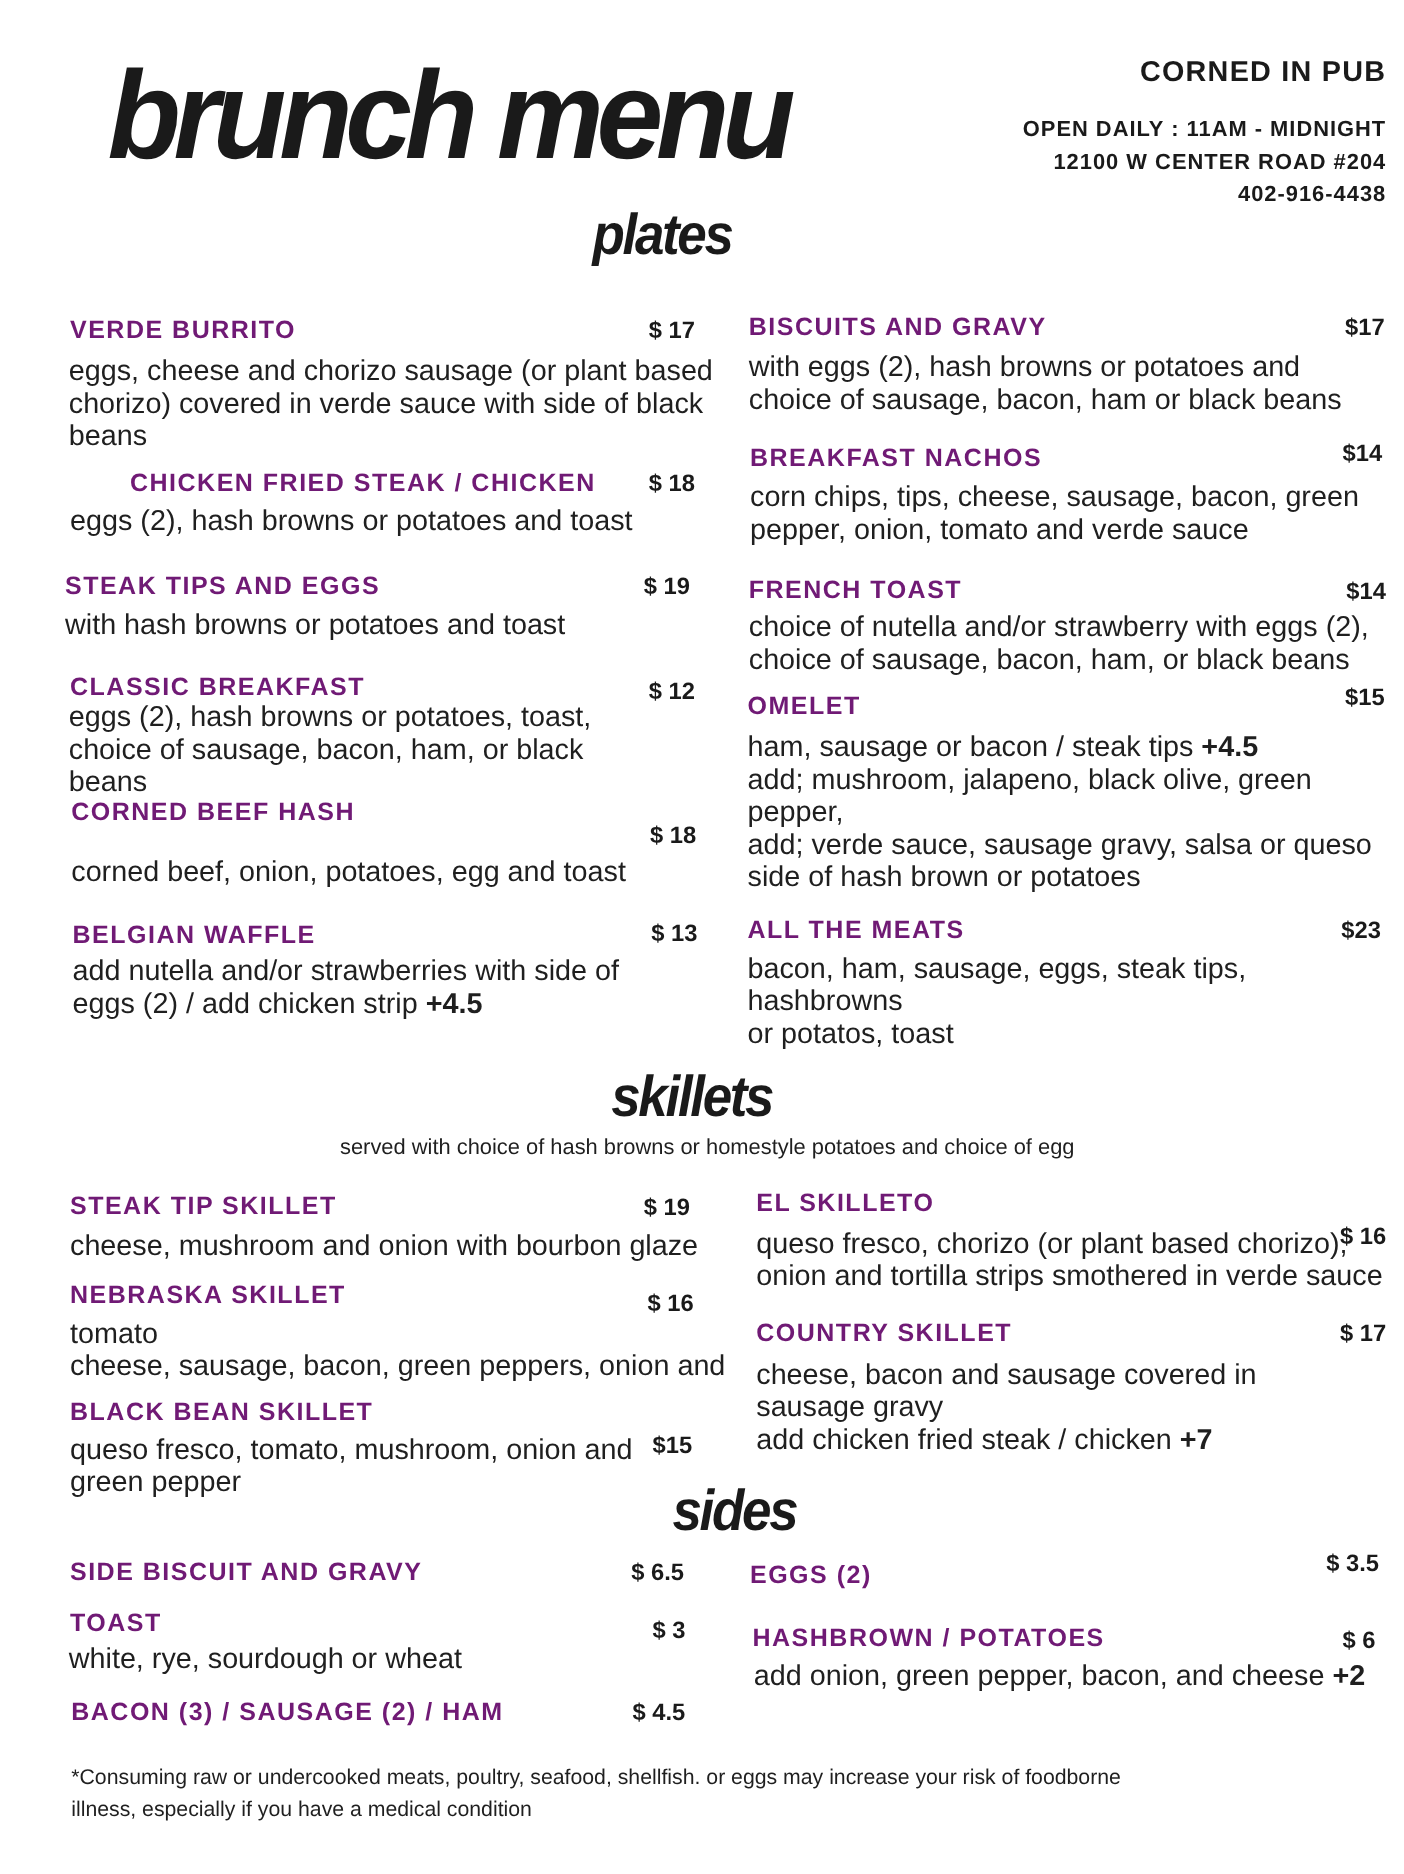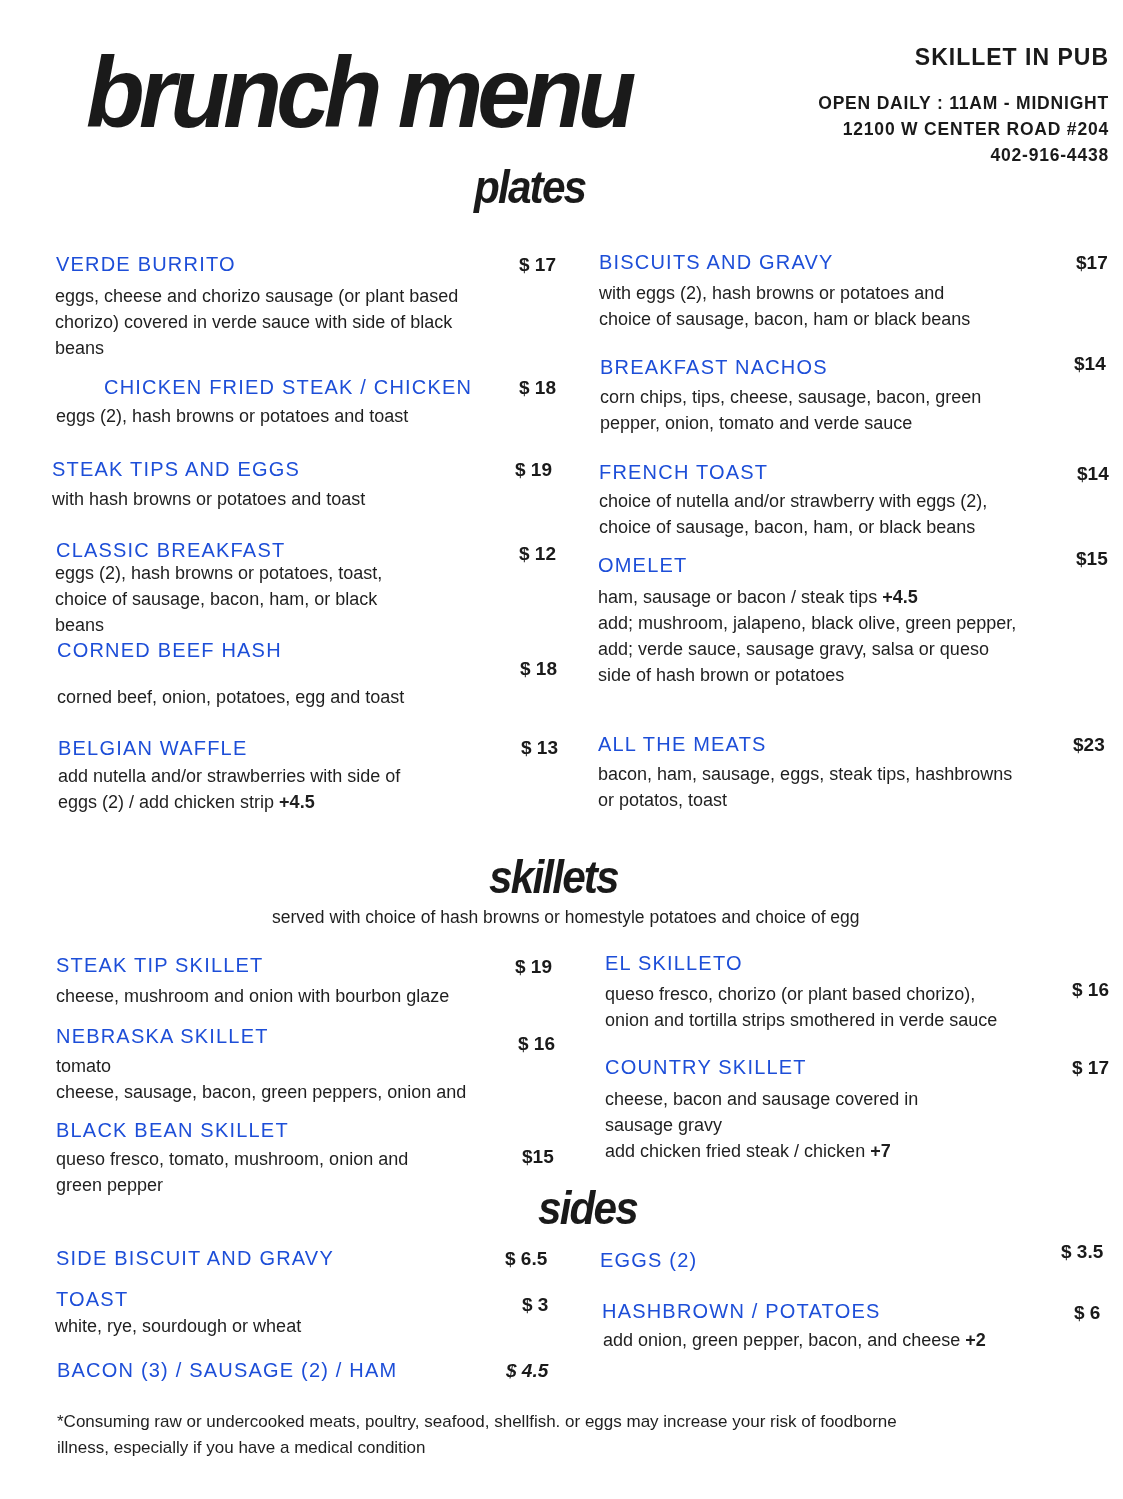--- a/index.html
+++ b/index.html
@@ -28,34 +28,34 @@
     .section-title { font-size: 46px; line-height: 50px; letter-spacing: -2px; }
     .contact {
       text-align: right;
       font-weight: 700;
       white-space: nowrap;
       letter-spacing: 0.3px;
     }
     .contact-name { font-size: 23px; letter-spacing: 1px; }
     .contact-line { font-size: 17.5px; line-height: 26px; letter-spacing: 0.8px; }
     .item-name {
-      font-weight: 400;
+      font-weight: 700;
       font-size: 20px;
       letter-spacing: 1.2px;
       white-space: nowrap;
-      color: #1d4ed8;
+      color: #701a75;
     }
     .price {
       font-weight: 700;
       font-size: 19px;
       white-space: nowrap;
       color: #1a1a1a;
     }
     .desc {
-      font-size: 18px;
+      font-size: 23px;
       line-height: 26px;
       color: #1f1f1f;
     }
     .desc b { font-weight: 700; margin-top: 12px; }
     .subtitle {
       font-size: 17.5px;
       white-space: nowrap;
       color: #1f1f1f;
     }
     .disclaimer {
@@ -63,21 +63,21 @@
       line-height: 26px;
       color: #1f1f1f;
     }
   </style>
 </head>
 <body>
 
 <div class="abs title main-title" style="left:86px; top:42px;">brunch menu</div>
 
 <div class="abs contact" style="right:14px; top:42px;">
-  <div class="contact-name" style="margin-right:0px; line-height:30px;">SKILLET IN PUB</div>
+  <div class="contact-name" style="margin-right:0px; line-height:30px;">CORNED IN PUB</div>
   <div style="height:18px;"></div>
   <div class="contact-line">OPEN DAILY : 11AM - MIDNIGHT</div>
   <div class="contact-line">12100 W CENTER ROAD #204</div>
   <div class="contact-line">402-916-4438</div>
 </div>
 
 <div class="abs title section-title" style="left:474px; top:162px;">plates</div>
 
 <div>
   <div class="abs item-name" style="left:56px; top:253px;">VERDE BURRITO</div>
@@ -209,21 +209,21 @@
   <div class="abs item-name" style="left:56px; top:1247px;">SIDE BISCUIT AND GRAVY</div>
   <div class="abs price" style="left:505px; top:1248px;">$ 6.5</div>
 
   <div class="abs item-name" style="left:56px; top:1288px;">TOAST</div>
   <div class="abs price" style="left:522px; top:1294px;">$ 3</div>
   <div class="abs desc" style="left:55px; top:1313px;">
     <div>white, rye, sourdough or wheat</div>
   </div>
 
   <div class="abs item-name" style="left:57px; top:1359px;">BACON (3) / SAUSAGE (2) / HAM</div>
-  <div class="abs price" style="left:506px; top:1360px;font-style:italic;">$ 4.5</div>
+  <div class="abs price" style="left:506px; top:1360px;">$ 4.5</div>
 </div>
 
 <div>
   <div class="abs item-name" style="left:600px; top:1249px;">EGGS (2)</div>
   <div class="abs price" style="left:1061px; top:1241px;">$ 3.5</div>
 
   <div class="abs item-name" style="left:602px; top:1300px;">HASHBROWN / POTATOES</div>
   <div class="abs price" style="left:1074px; top:1302px;">$ 6</div>
   <div class="abs desc" style="left:603px; top:1327px;">
     <div><span>add onion, green pepper, bacon, and cheese </span><b>+2</b></div>

